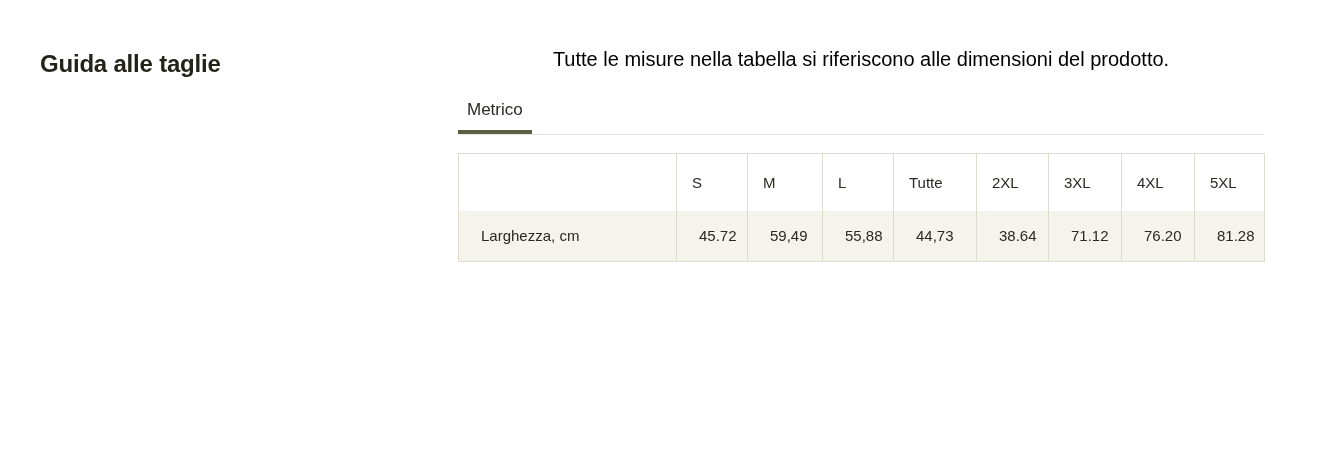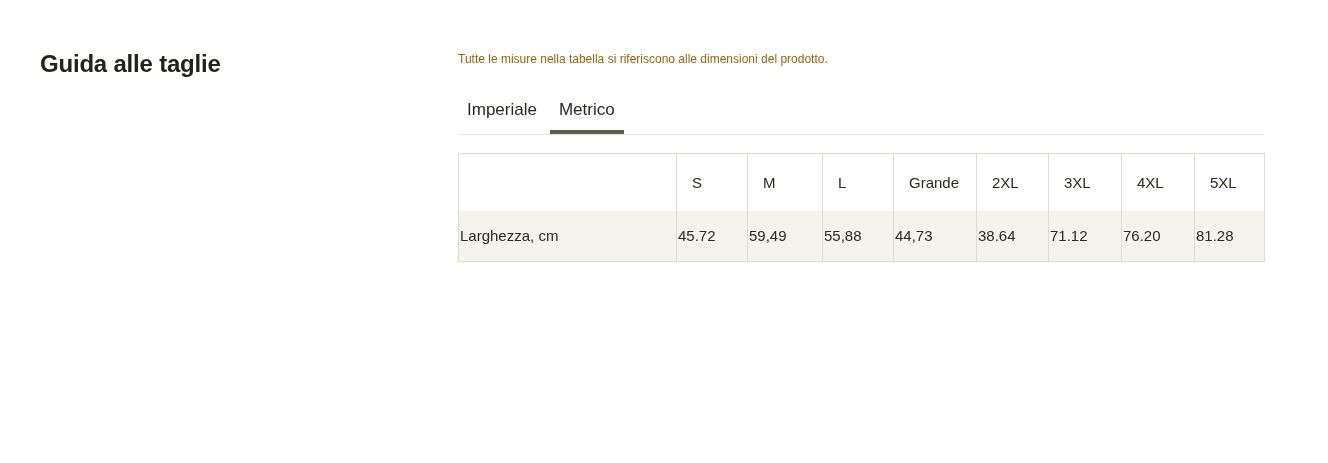--- a/index.html
+++ b/index.html
@@ -17,23 +17,24 @@
   .left-col { flex: 0 0 418px; }
   .title {
     font-size: 24px;
     font-weight: 700;
     letter-spacing: -0.2px;
     color: #24231a;
     line-height: 32px;
   }
   .right-col { flex: 1; min-width: 0; }
   .subtitle {
-    font-size: 12px;
+    font-size: 20px;
     line-height: 22px;
-    color: #a16207;
+    color: #000000;
+    text-align: center;
   }
   .tabs {
     display: flex;
     gap: 4px;
     margin-top: 30px;
     border-bottom: 1px solid #e8e6db;
   }
   .tab {
     font-family: "Liberation Sans", sans-serif;
     font-size: 17px;
@@ -64,38 +65,37 @@
     color: #2b2a20;
   }
   .size-table th:first-child, .size-table td:first-child { border-left: none; }
   .size-table th {
     height: 57px;
     padding: 0 15px;
     line-height: 19px;
     background: #ffffff;
   }
   .size-table td {
-    padding: 14px 1px;
+    padding: 14px 22px;
     line-height: 22px;
   }
   .size-table tbody tr:nth-child(odd) { background: #f4f3ec; }
   .size-table tbody tr:nth-child(even) { background: #ffffff; }
 </style>
 </head>
 <body>
 
 <div class="page">
   <div class="left-col">
     <h2 class="title">Guida alle taglie</h2>
   </div>
   <div class="right-col">
     <p class="subtitle">Tutte le misure nella tabella si riferiscono alle dimensioni del prodotto.</p>
 
     <div class="tabs">
-      <button class="tab">Imperiale</button>
       <button class="tab active">Metrico</button>
     </div>
 
     <table class="size-table">
       <colgroup>
         <col style="width:218px">
           <col style="width:71px">
           <col style="width:75px">
           <col style="width:71px">
         <col style="width:83px">
@@ -103,21 +103,21 @@
           <col style="width:73px">
           <col style="width:73px">
           <col style="width:70px">
       </colgroup>
       <thead>
         <tr>
           <th></th>
           <th>S</th>
           <th>M</th>
           <th>L</th>
-          <th>Grande</th>
+          <th>Tutte</th>
           <th>2XL</th>
           <th>3XL</th>
           <th>4XL</th>
           <th>5XL</th>
         </tr>
       </thead>
       <tbody>
         <tr>
           <td>Larghezza, cm</td>
           <td>45.72</td>

